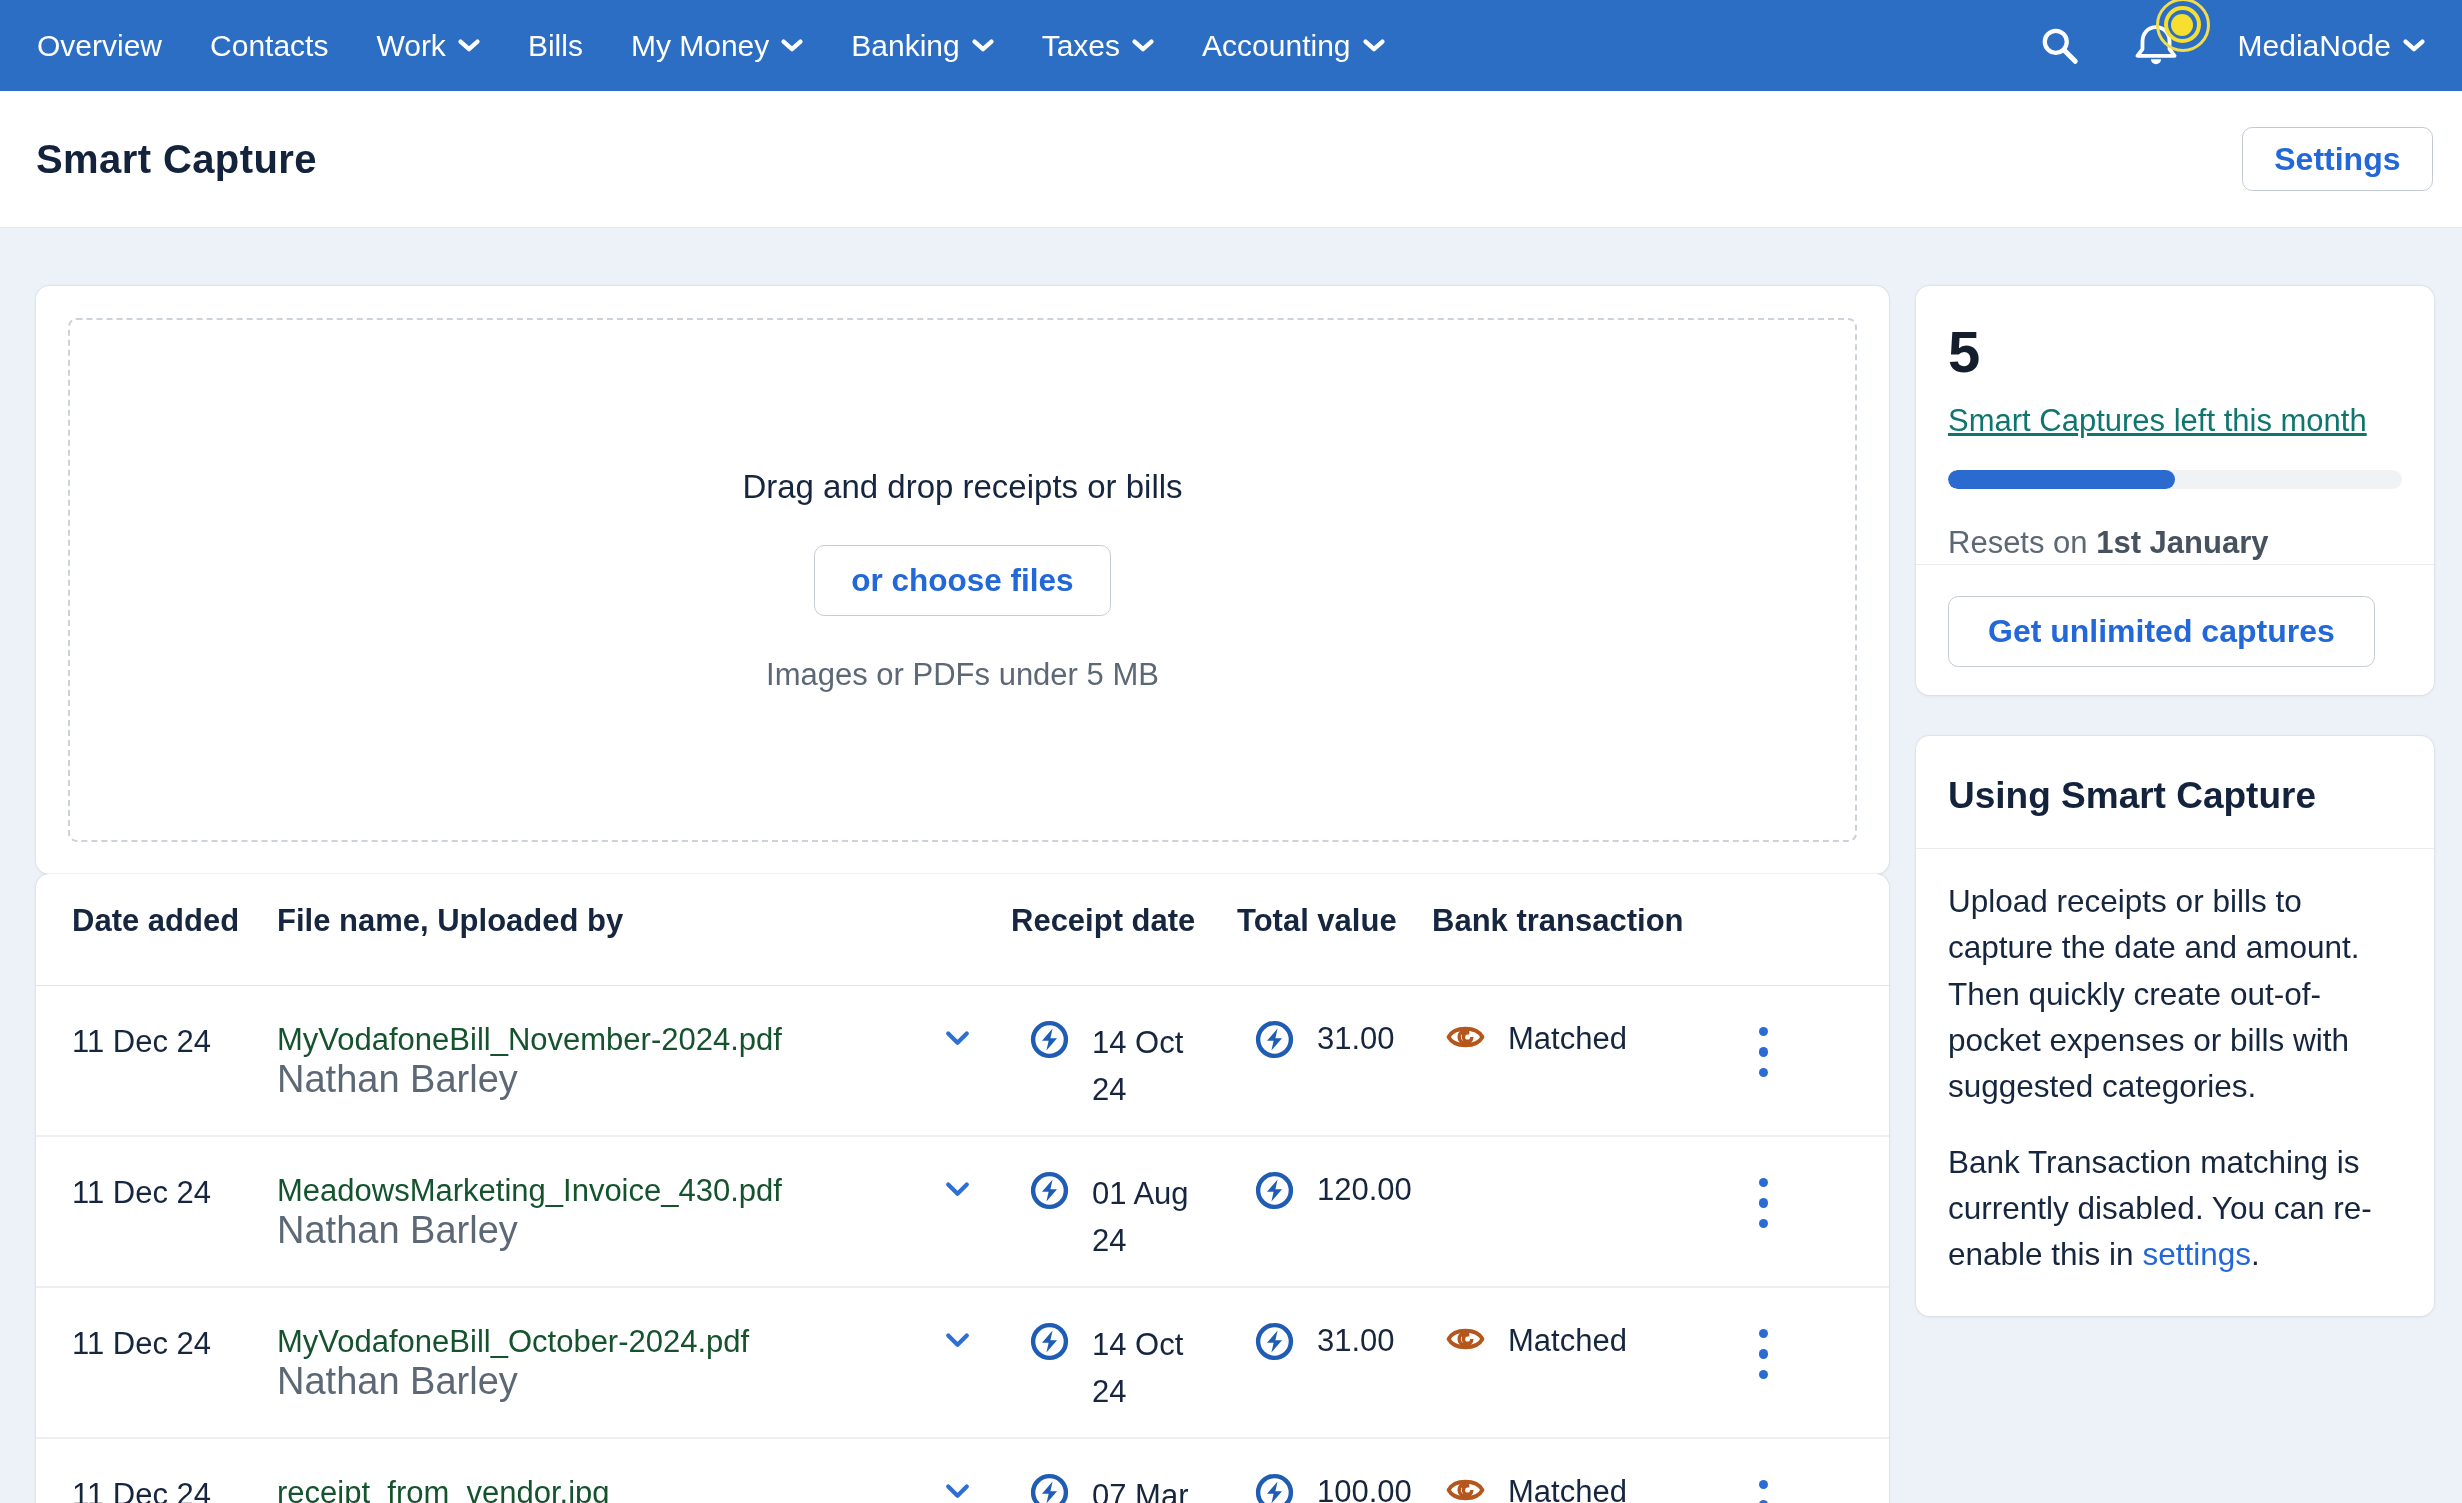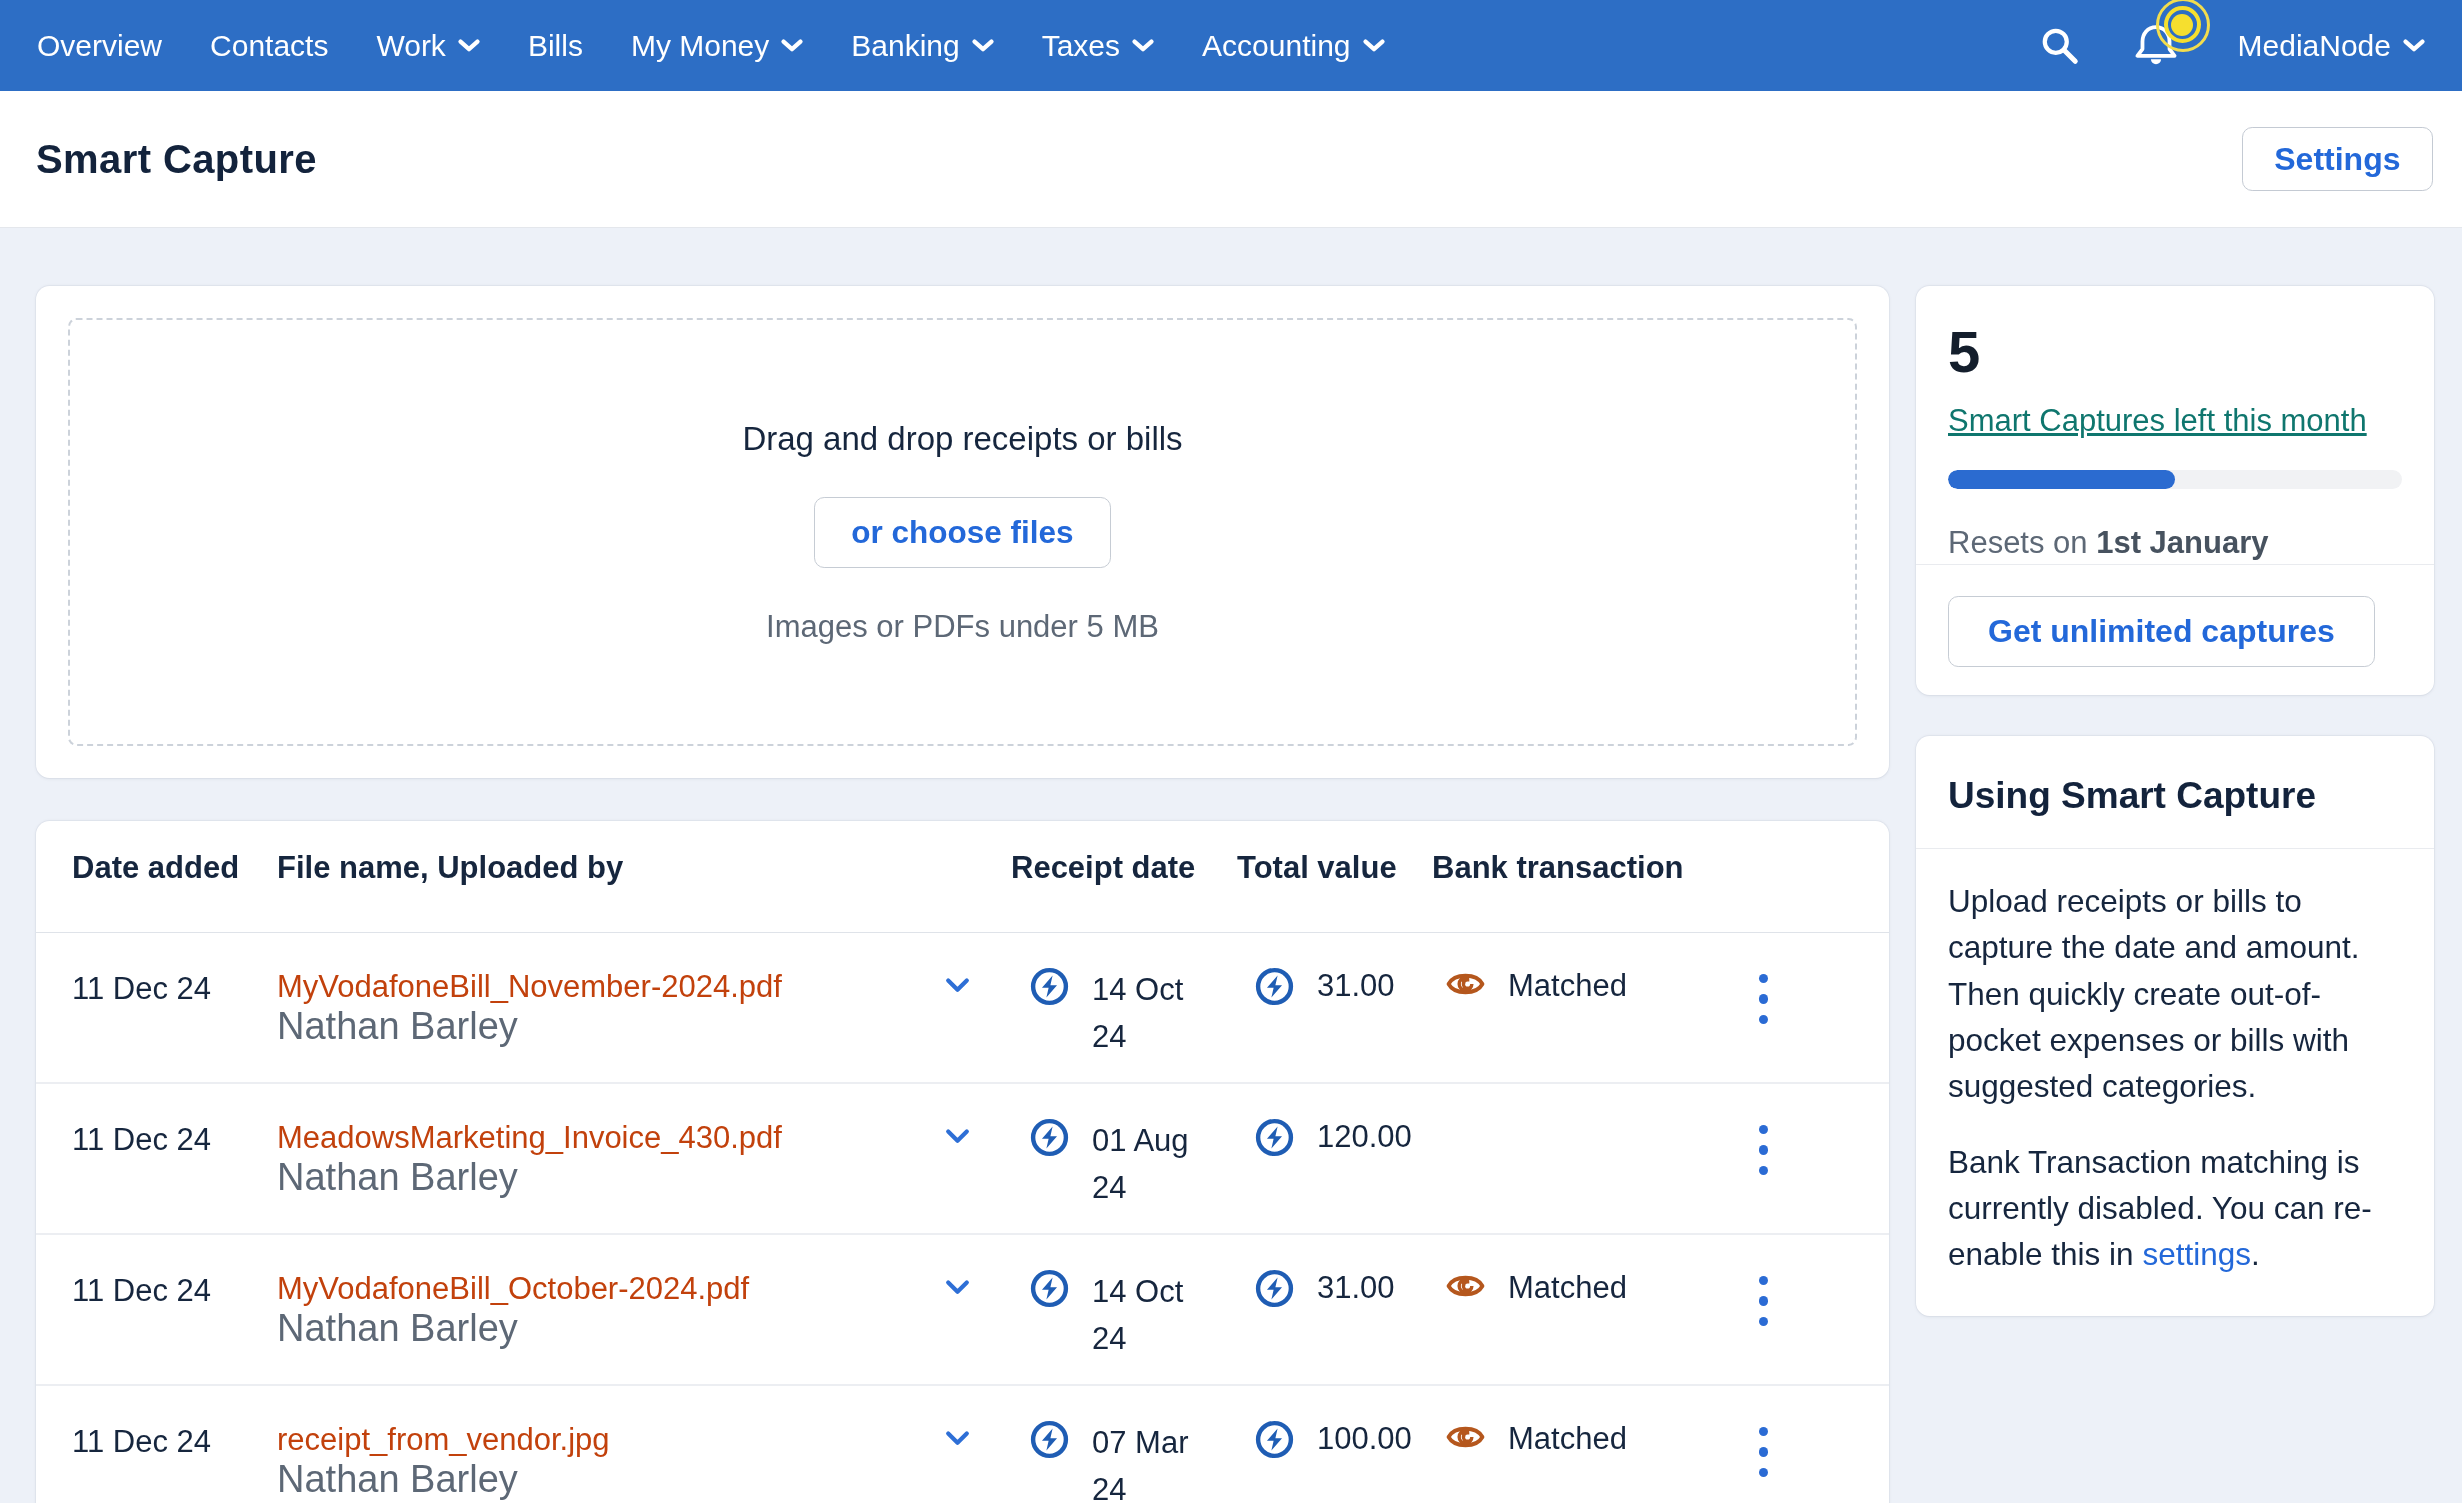--- a/index.html
+++ b/index.html
@@ -34,21 +34,21 @@
   }
   
   .main { display:flex; padding:58px 29px 0 36px; gap:27px; align-items:flex-start; }
   .col-left { width:1853px; flex:none; }
   .col-right { width:518px; flex:none; }
   .card {
     background:#fff; border-radius:13.6px;
     box-shadow:0 0.9px 3.4px rgba(16,36,70,.08), 0 0 0 0.9px rgba(16,36,70,.03);
   }
   
-  .upload-card { height:492px; padding:32px; margin-bottom:43px; }
+  .upload-card { height:588px; padding:32px; }
   .dropzone {
     height:100%; border:2.6px dashed #ccd2da; border-radius:8.5px;
     display:flex; flex-direction:column; align-items:center; justify-content:center;
   }
   .drag-text { font-size:33px; color:#16263e; }
   .choose-btn {
     margin-top:39px; background:#fff; border:1.7px solid #c6ccd4; border-radius:10.2px;
     padding:16px 36px; font-family:inherit; font-size:31.5px; font-weight:bold; color:#2368d9; cursor:pointer;
   }
   .upload-hint { margin-top:41px; font-size:31px; color:#5d6876; }
@@ -57,21 +57,21 @@
   .thead { position:relative; height:112px; border-bottom:1.7px solid #dfe3e9; }
   .thead .th { position:absolute; top:29px; font-size:31px; font-weight:bold; color:#16263e; white-space:nowrap; }
   .th-date   { left:36px; }
   .th-file   { left:241px; }
   .th-rdate  { left:975px; }
   .th-value  { left:1201px; }
   .th-bank   { left:1396px; }
   .trow { position:relative; height:151px; border-bottom:2.6px solid #eceef2; }
   .cell-date { position:absolute; left:36px; top:38px; font-size:31px; color:#16263e; white-space:nowrap; }
   .cell-file { position:absolute; left:241px; top:36px; width:647px; }
-  .file-link { display:block; font-size:31px; color:#c2410c; text-decoration:none; white-space:nowrap; cursor:pointer; }
+  .file-link { display:block; font-size:31px; color:#14532d; text-decoration:none; white-space:nowrap; cursor:pointer; }
   .uploader  { font-size:38px; color:#5d6876; white-space:nowrap; }
   .row-chev  { position:absolute; left:908px; top:44px; cursor:pointer; }
   .cell-receipt, .cell-value, .cell-bank { position:absolute; top:34px; display:flex; gap:23px; align-items:flex-start; }
   .cell-receipt { left:994px; }
   .cell-value   { left:1219px; }
   .cell-bank    { left:1410px; }
   .rtext { font-size:31px; color:#16263e; line-height:1.5; width:112px; }
   .vtext, .btext { font-size:31px; color:#16263e; line-height:37px; white-space:nowrap; }
   .icon44 { flex:none; }
   .kebab { position:absolute; left:1718px; top:36px; display:flex; flex-direction:column; gap:11px; padding:5.1px; cursor:pointer; }

